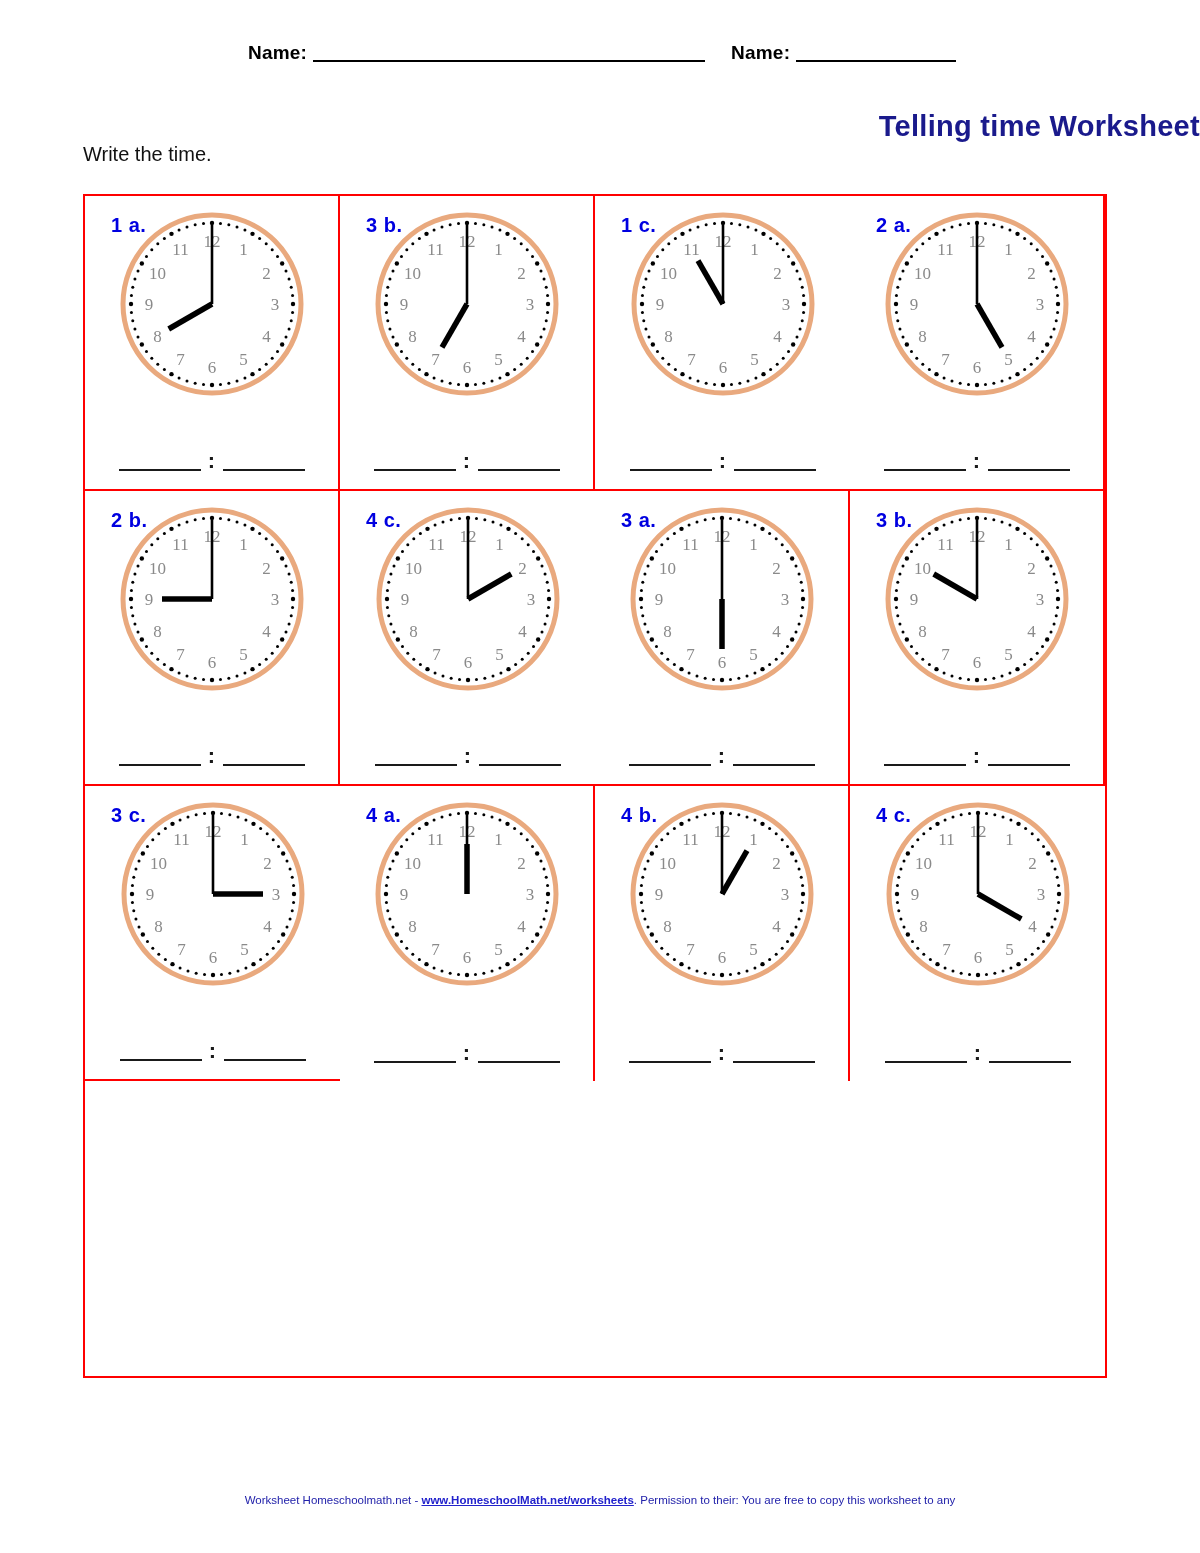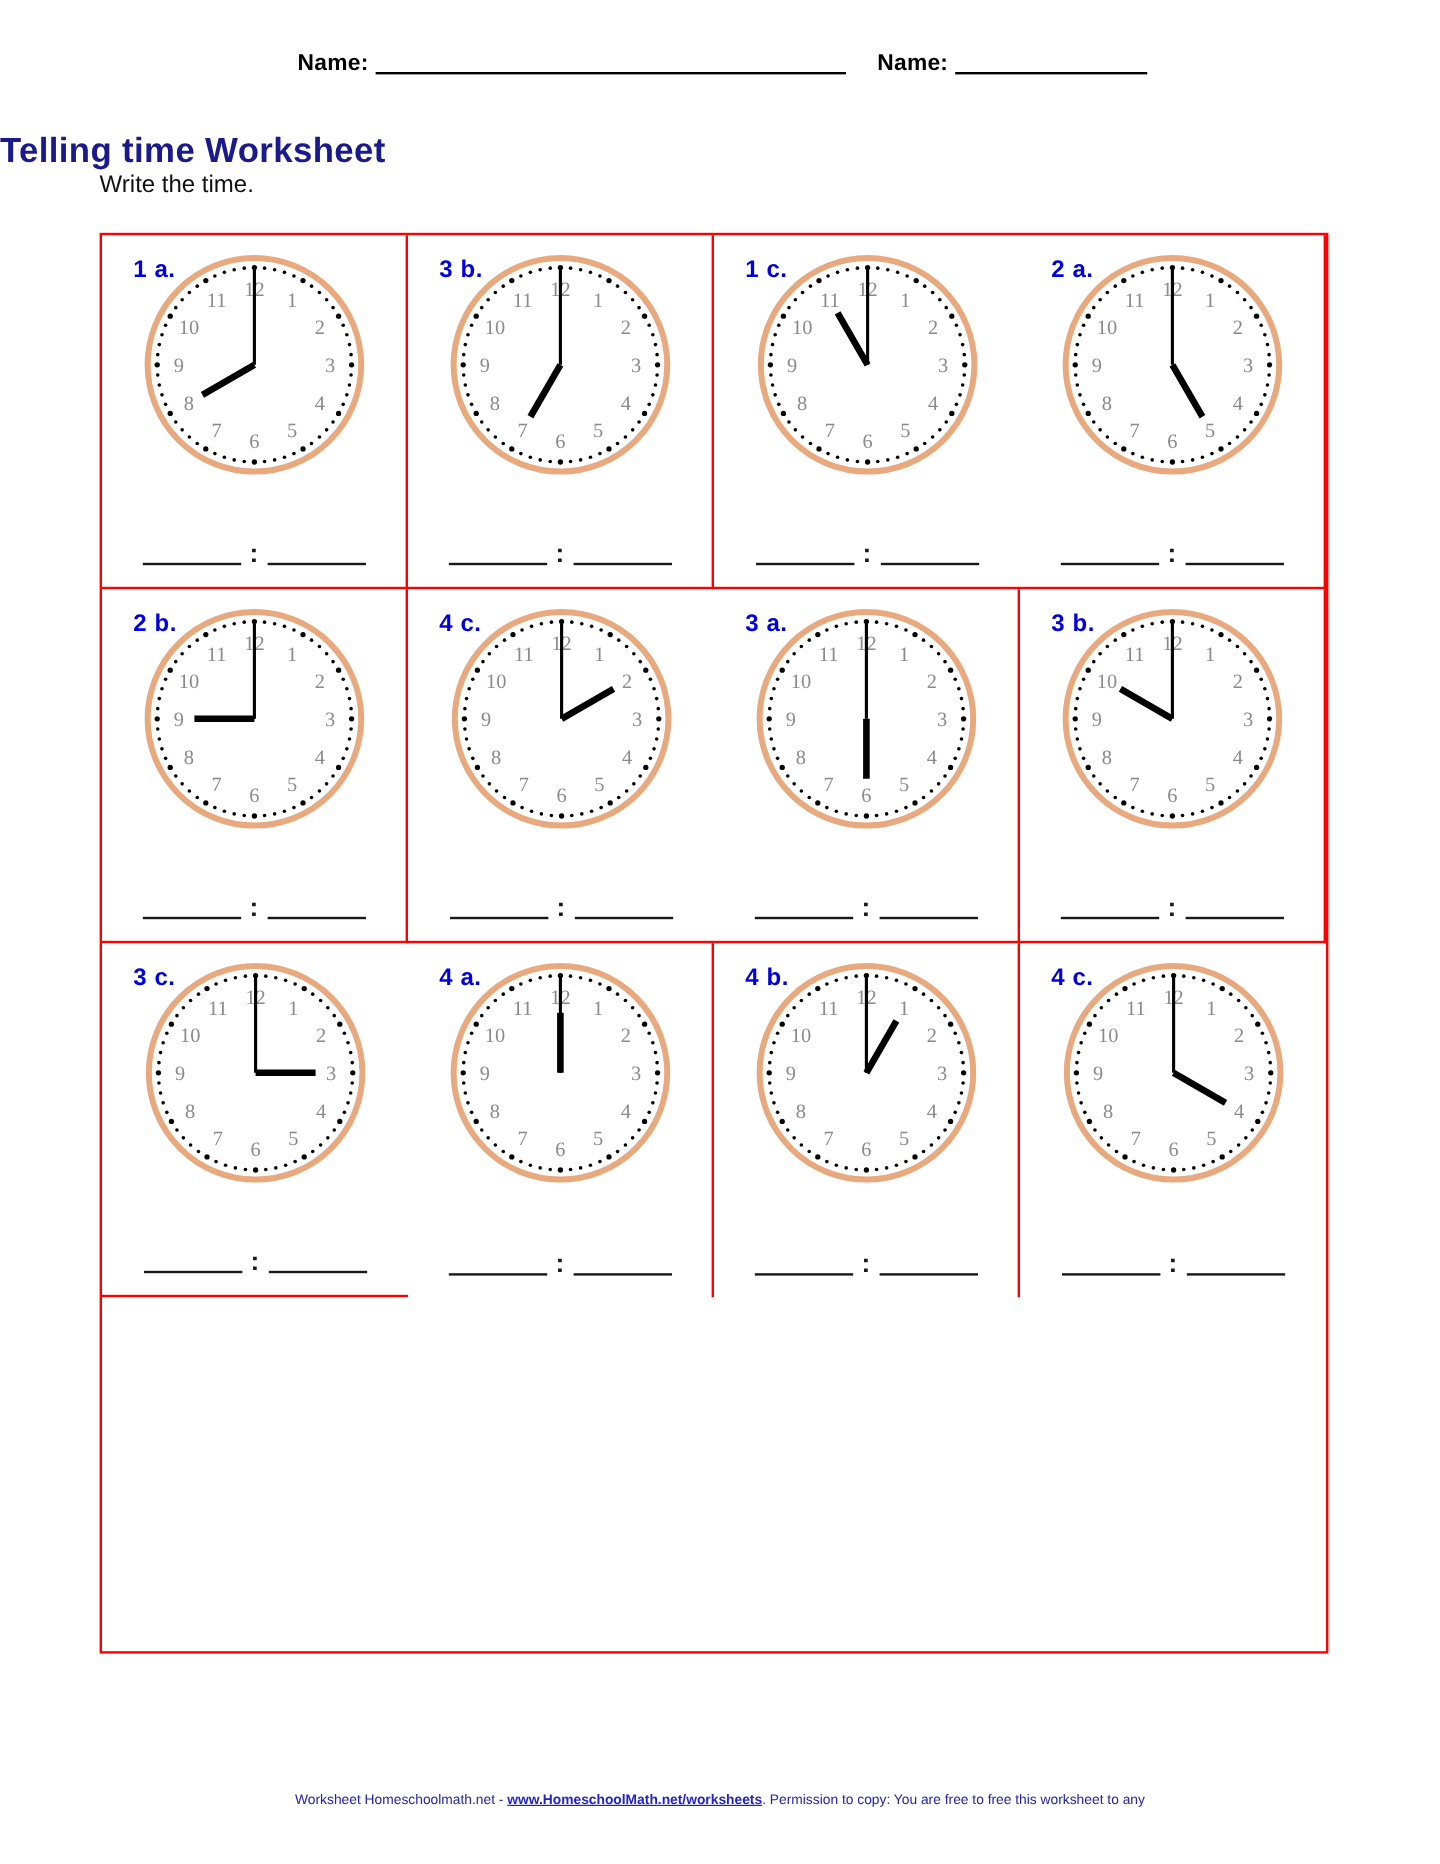--- a/index.html
+++ b/index.html
@@ -32,21 +32,21 @@
     height: 16px;
     margin: 0 4px 2px 6px;
   }
   .nd-rule.name-rule { width: 392px; }
   .nd-rule.date-rule { width: 160px; }
   .nd-gap { width: 22px; }
 
   
   .worksheet-title {
     margin-top: 46px;
-    text-align: left;
+    text-align: right;
     color: #1a1a8c;
     font-size: 29px;
     font-weight: bold;
     letter-spacing: .3px;
   }
 
   
   .instruction {
     margin-left: 83px;
     font-size: 20px;
@@ -1241,14 +1241,14 @@
       </div>
       <div class="answer-line">
         <span class="ans-blank"></span>
         <span class="ans-colon">:</span>
         <span class="ans-blank"></span>
       </div>
     </div>
   </div>
 
 <div class="footer">
-  <span>Worksheet Homeschoolmath.net - </span><span class="footer-link">www.HomeschoolMath.net/worksheets</span><span>.  Permission to copy: You are free to free this worksheet to any</span><br>
+  <span>Worksheet Homeschoolmath.net - </span><span class="footer-link">www.HomeschoolMath.net/worksheets</span><span>.  Permission to their: You are free to copy this worksheet to any</span><br>
 </div>
 
 </body></html>

